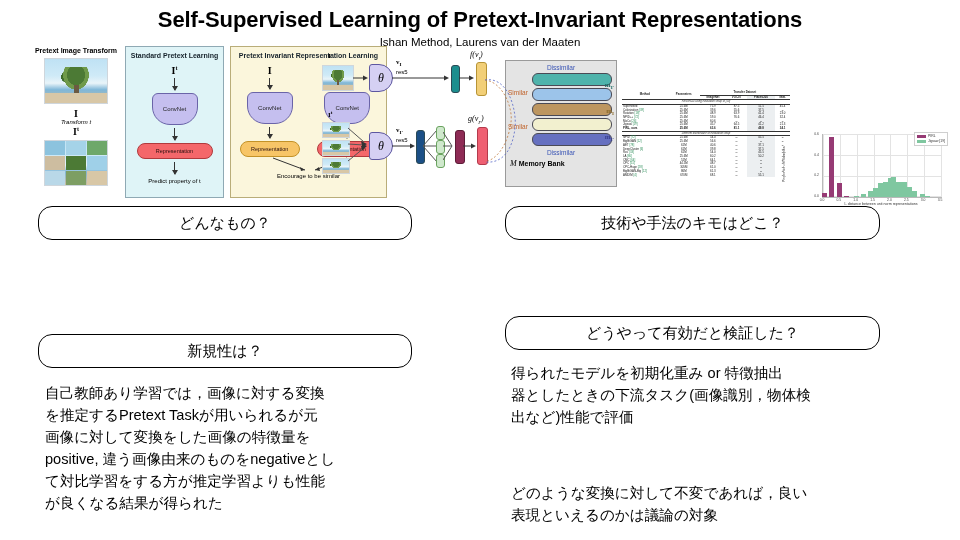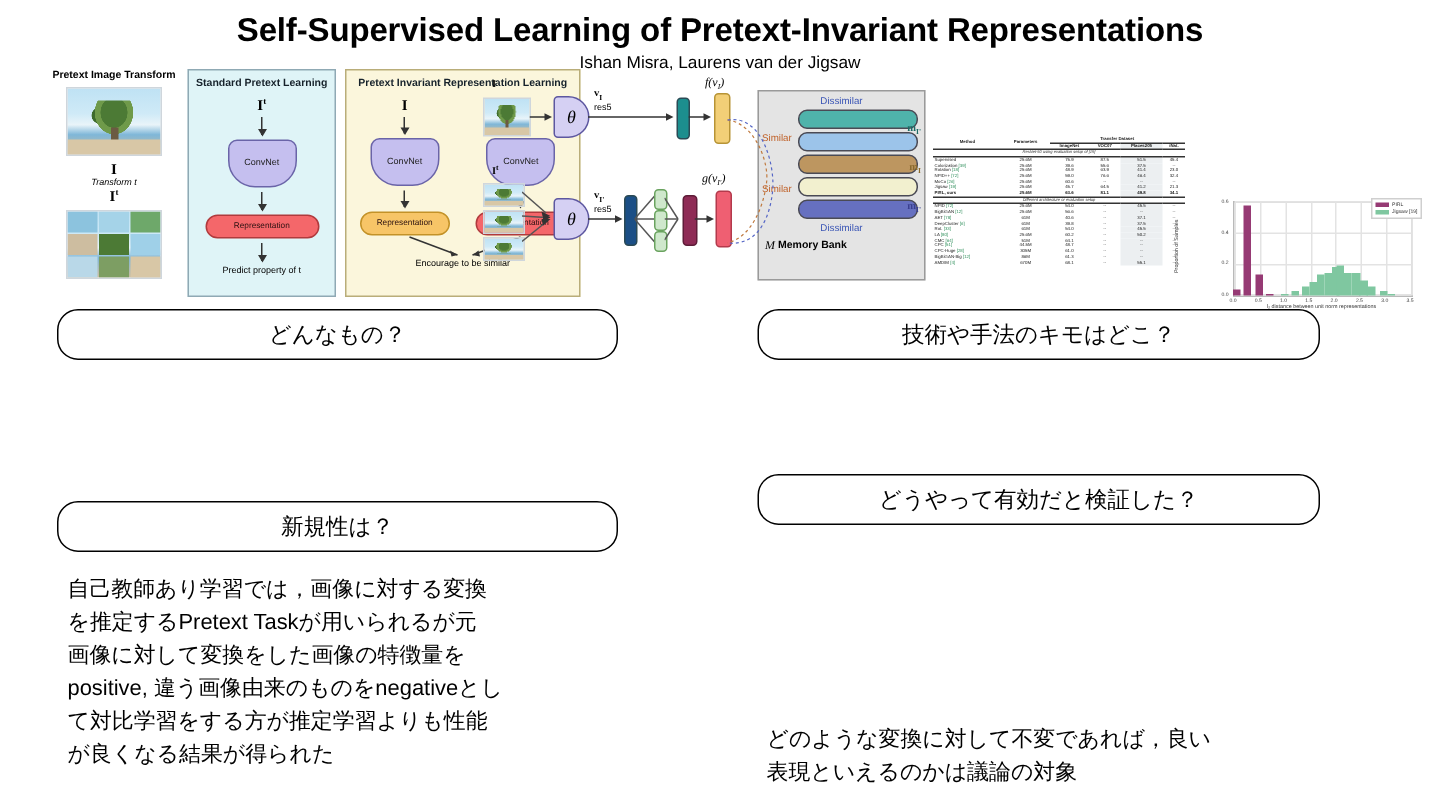--- a/index.html
+++ b/index.html
@@ -111,21 +111,21 @@
   .qbody{
     position:absolute;font-size:14.6px;line-height:22px;white-space:pre-line;
   }
 </style>
 </head>
 <body>
 
 <div class="page">
 
   <div class="title">Self-Supervised Learning of Pretext-Invariant Representations</div>
-  <div class="authors">Ishan Misra, Laurens van der Jigsaw</div>
+  <div class="authors">Ishan Method, Laurens van der Maaten</div>
 
   <div class="figs">
 
     <div class="panelA">
       <div class="cap">Pretext Image
 Transform</div>
       <div class="thumb" style="width:62px;height:44px;margin:3px auto 0;">
         <div class="tree"></div>
           <div class="trunk"></div>
           <div class="sand"></div>
@@ -540,17 +540,20 @@
 て対比学習をする方が推定学習よりも性能
 が良くなる結果が得られた</div>
 
   <div class="qbox" style="left:505px;top:206px;width:373px;height:32px;">
     <span>技術や手法のキモはどこ？</span>
   </div>
 
   <div class="qbox" style="left:505px;top:316px;width:373px;height:32px;">
     <span>どうやって有効だと検証した？</span>
   </div>
+  <div class="qbody" style="left:511px;top:362px;width:390px;">得られたモデルを初期化重み or 特徴抽出
+器としたときの下流タスク(画像識別，物体検
+出など)性能で評価</div>
 
   <div class="qbody" style="left:511px;top:482px;width:390px;">どのような変換に対して不変であれば，良い
 表現といえるのかは議論の対象</div>
 
 </div>
 
 </body></html>

